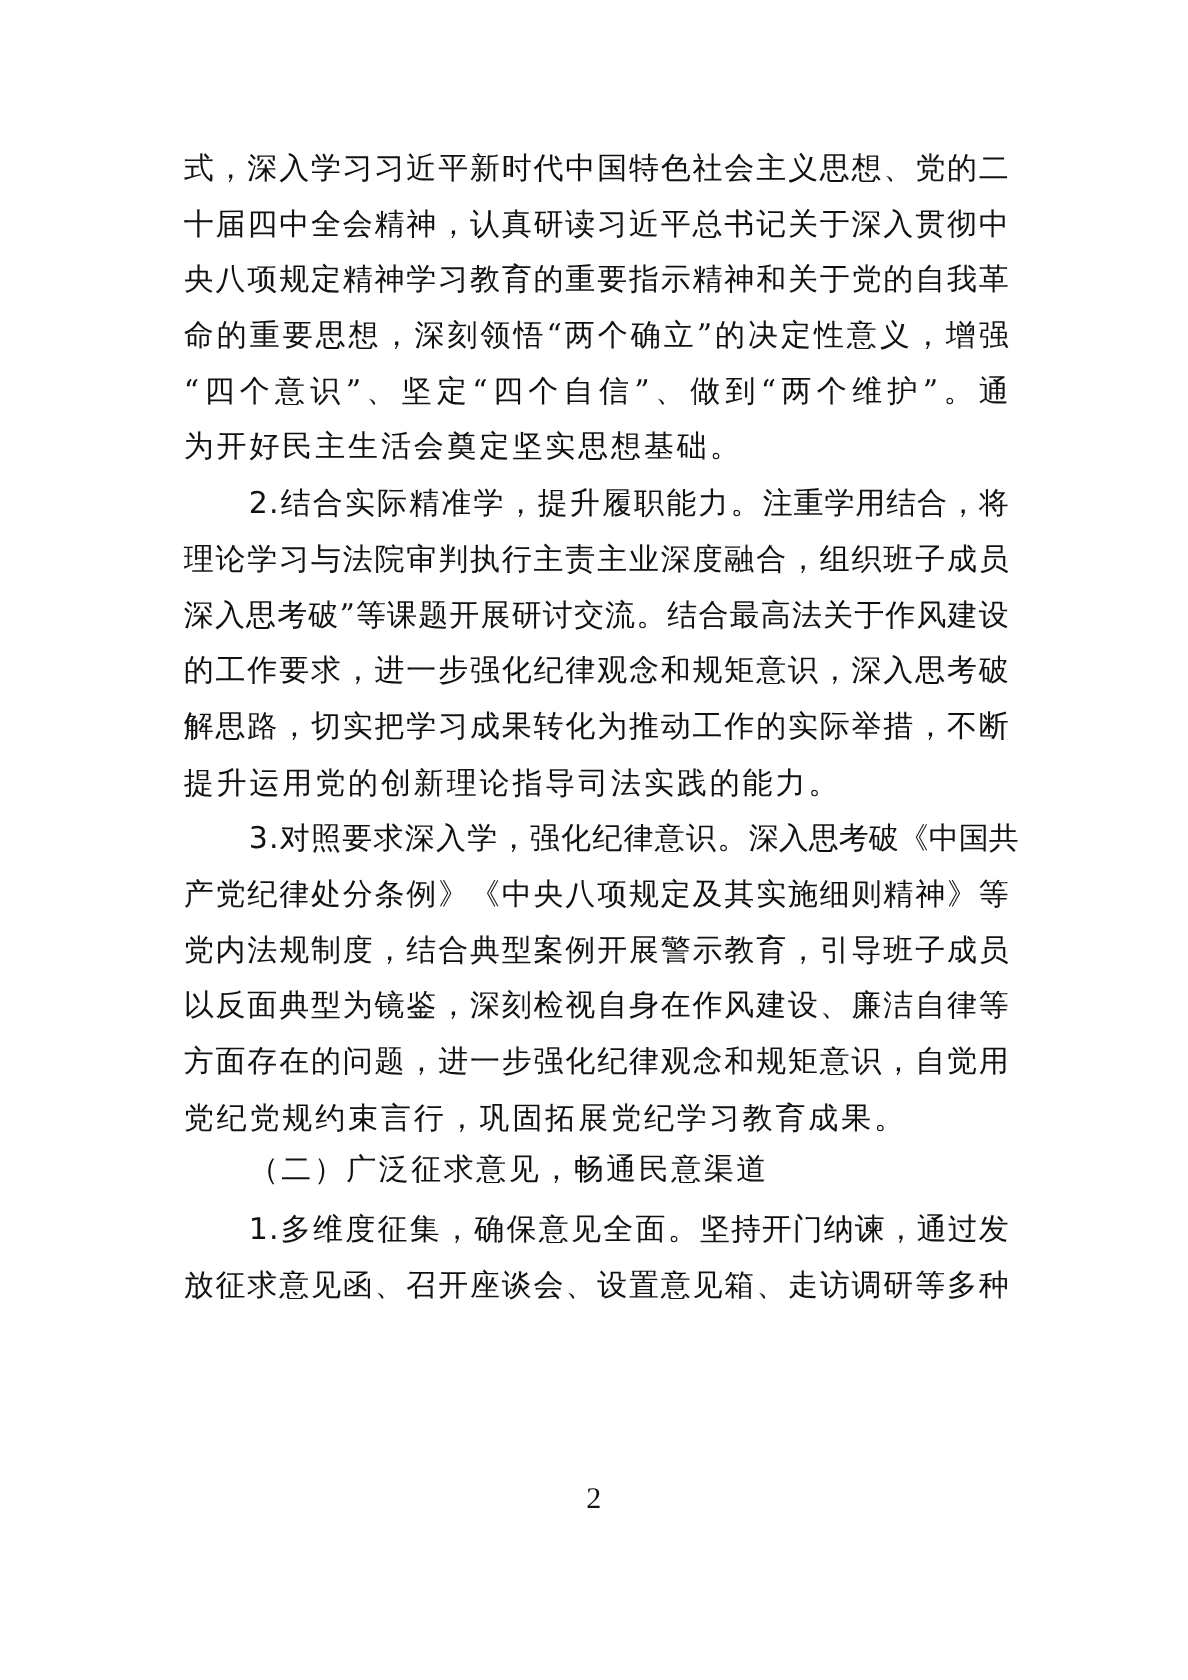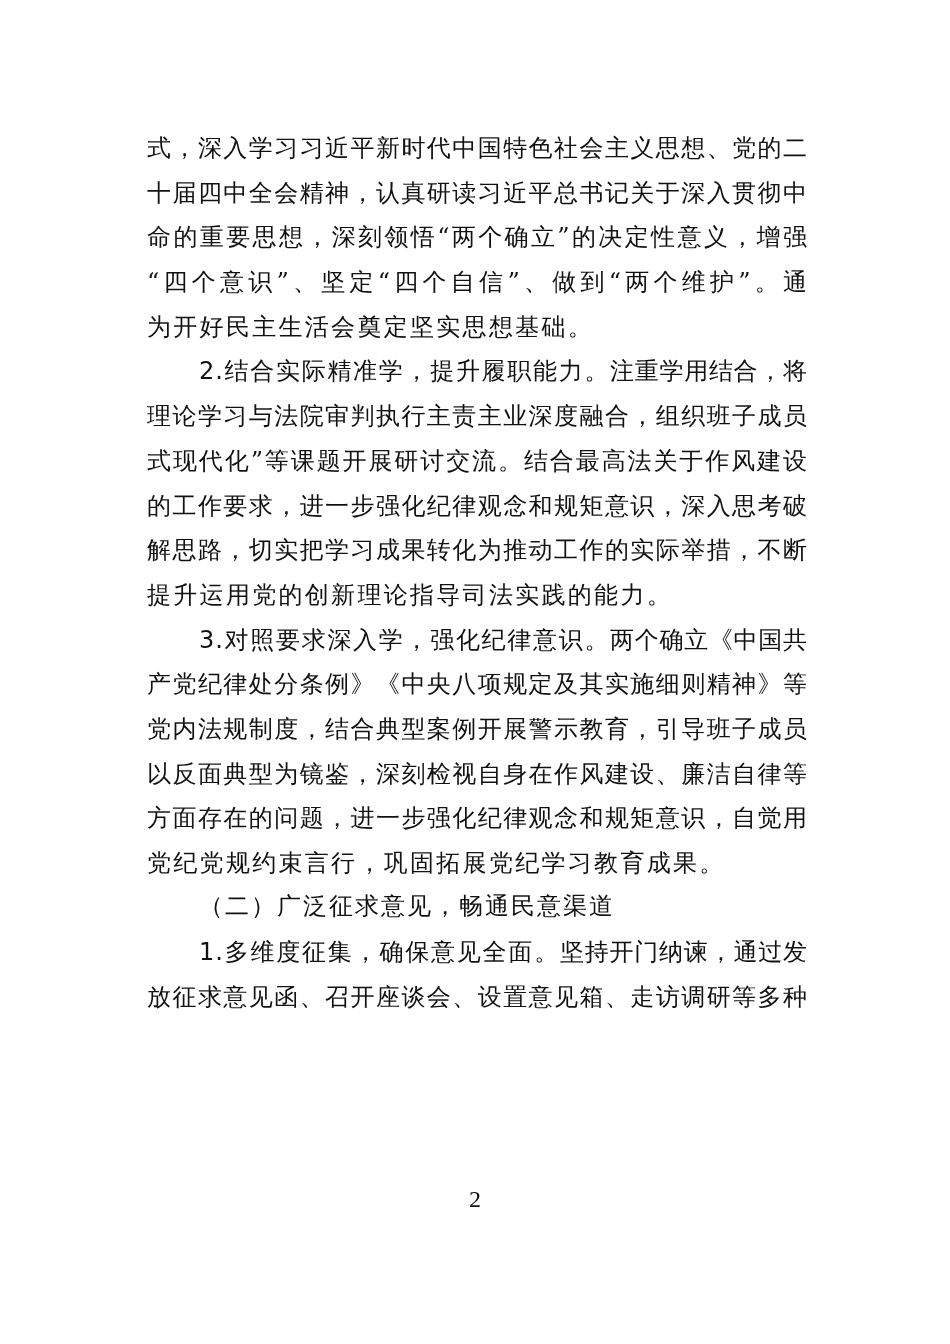--- a/index.html
+++ b/index.html
@@ -10,21 +10,21 @@
     body {
       width: 950px;
       height: 1344px;
       position: relative;
       overflow: hidden;
       color: #111111;
     }
     .page {
       position: absolute;
       left: 147px;
-      top: 126px;
+      top: 112px;
       width: 660px;
     }
     .line {
       height: 44.7px;
       line-height: 44.7px;
       font-family: "DejaVu Serif", "Liberation Serif", serif;
       font-size: 24px;
       letter-spacing: 2.3px;
       white-space: nowrap;
       overflow: visible;
@@ -56,32 +56,33 @@
       font-size: 24px;
       color: #111111;
     }
   </style>
 </head>
 <body>
 
 <div class="page">
   <div class="line justify">式，深入学习习近平新时代中国特色社会主义思想、党的二</div>
   <div class="line justify">十届四中全会精神，认真研读习近平总书记关于深入贯彻中</div>
+  <div class="line justify">央八项规定精神学习教育的重要指示精神和关于党的自我革</div>
   <div class="line justify">命的重要思想，深刻领悟“两个确立”的决定性意义，增强</div>
   <div class="line justify">“四个意识”、坚定“四个自信”、做到“两个维护”。通</div>
   <div class="line">为开好民主生活会奠定坚实思想基础。</div>
 
   <div class="line justify indent"><span class="bold">2.结合实际精准学，提升履职能力。</span><span>注重学用结合，将</span></div>
   <div class="line justify">理论学习与法院审判执行主责主业深度融合，组织班子成员</div>
-  <div class="line justify">式现代化”等课题开展研讨交流。结合最高法关于作风建设</div>
+  <div class="line justify">深入思考破”等课题开展研讨交流。结合最高法关于作风建设</div>
   <div class="line justify">的工作要求，进一步强化纪律观念和规矩意识，深入思考破</div>
   <div class="line justify">解思路，切实把学习成果转化为推动工作的实际举措，不断</div>
   <div class="line">提升运用党的创新理论指导司法实践的能力。</div>
 
-  <div class="line justify indent"><span class="bold">3.对照要求深入学，强化纪律意识。</span><span>两个确立《中国共</span></div>
+  <div class="line justify indent"><span class="bold">3.对照要求深入学，强化纪律意识。</span><span>深入思考破《中国共</span></div>
   <div class="line justify">产党纪律处分条例》《中央八项规定及其实施细则精神》等</div>
   <div class="line justify">党内法规制度，结合典型案例开展警示教育，引导班子成员</div>
   <div class="line justify">以反面典型为镜鉴，深刻检视自身在作风建设、廉洁自律等</div>
   <div class="line justify">方面存在的问题，进一步强化纪律观念和规矩意识，自觉用</div>
   <div class="line">党纪党规约束言行，巩固拓展党纪学习教育成果。</div>
 
   <div class="line kai indent">（二）广泛征求意见，畅通民意渠道</div>
 
   <div class="line justify indent"><span class="bold">1.多维度征集，确保意见全面。</span><span>坚持开门纳谏，通过发</span></div>
   <div class="line justify">放征求意见函、召开座谈会、设置意见箱、走访调研等多种</div>

